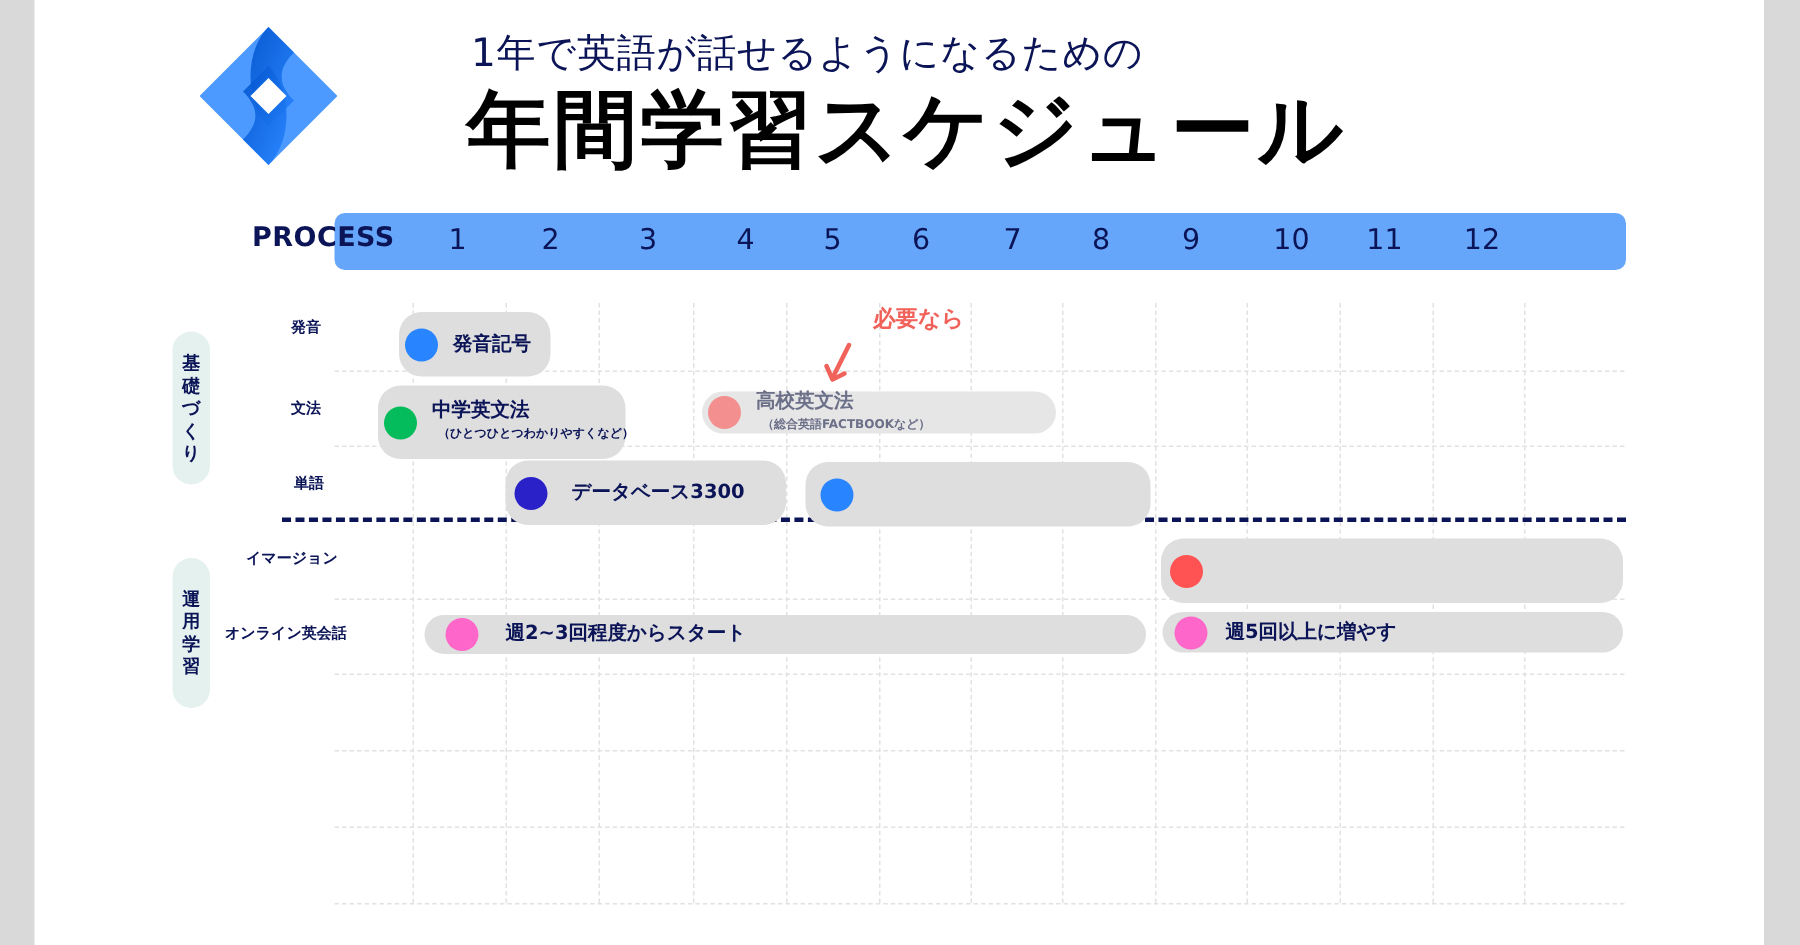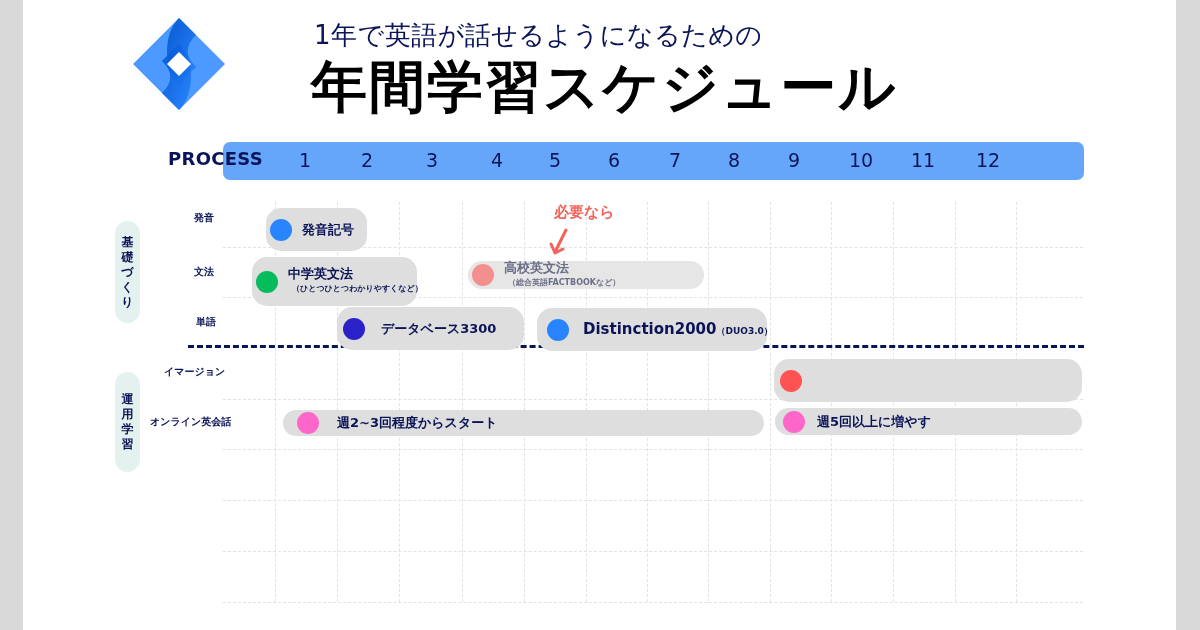--- a/index.html
+++ b/index.html
@@ -82,21 +82,21 @@
       margin-left: 10px; font-size: 13px; font-weight: 700; color: #0b1456;
       white-space: nowrap; line-height: 14px;
     }
     .bar-text .sub {
       display: block; font-size: 8px; font-weight: 700; margin-top: 1px; padding-left: 4px;
     }
     .bar.faded .bar-text { color: #6b6f88; }
     .bar.faded .bar-text .sub { color: #6b6f88; }
 
     .annotation {
-      left: 554px; top: 203px; font-size: 15px; font-weight: 700; color: #f0625a;
+      left: 582px; top: 203px; font-size: 15px; font-weight: 700; color: #f0625a;
     }
     .arrow { left: 548px; top: 228px; width: 24px; height: 30px; }
   </style>
 </head>
 <body>
 
 <div class="page"></div>
 
 <svg class="abs logo" viewBox="0 0 92 92">
   <defs>
@@ -200,23 +200,20 @@
   </span>
 </div>
 
 <div class="abs bar" style="left:337px;top:307px;width:187px">
   <span class="dot" style="background:#2a22c8;margin-left:2px"></span>
   <span class="bar-text" style="margin-left:16px">データベース3300</span>
 </div>
 
 <div class="abs bar" style="left:537px;top:308px;width:230px">
   <span class="dot" style="background:#2985ff;margin-left:6px"></span>
-  <span class="bar-text" style="font-size:15px;margin-left:14px">
-    <span>Distinction2000</span><span style="font-size:9px">（DUO3.0）</span>
-  </span>
 </div>
 
 <div class="abs bar" style="left:774px;top:359px;width:308px">
   <span class="dot" style="background:#ff5353;margin-left:2px"></span>
 </div>
 
 <div class="abs bar" style="left:283px;top:410px;width:481px;height:26px">
   <span class="dot" style="background:#ff66c9;margin-left:10px"></span>
   <span class="bar-text" style="margin-left:18px">週2~3回程度からスタート</span>
 </div>

